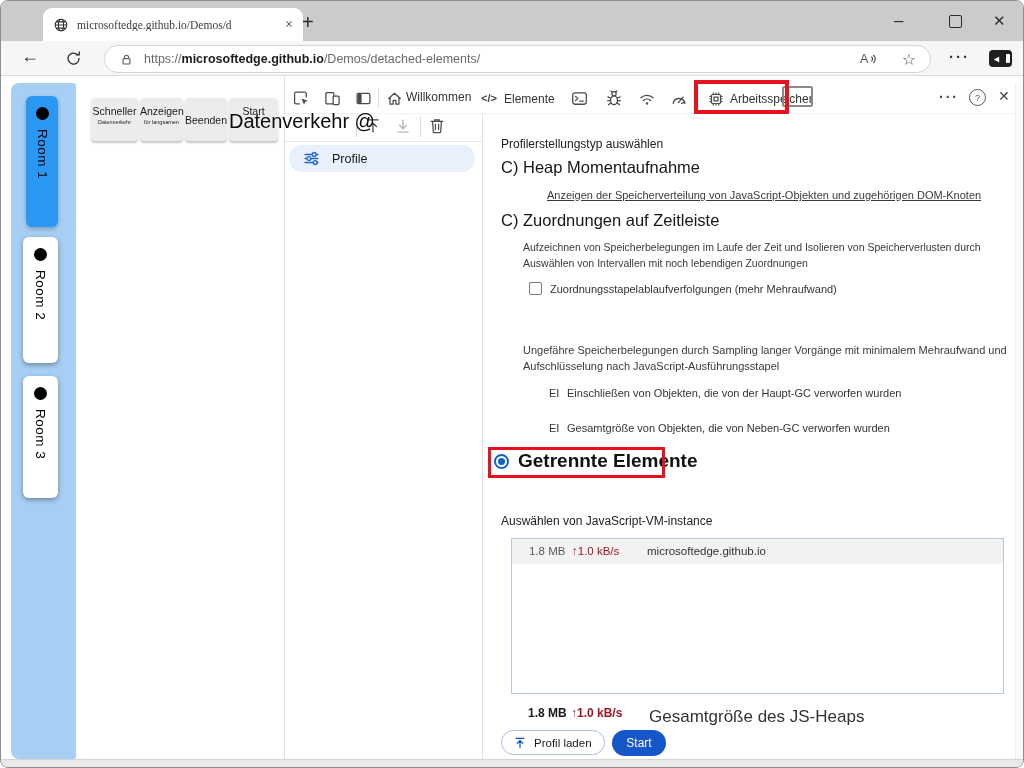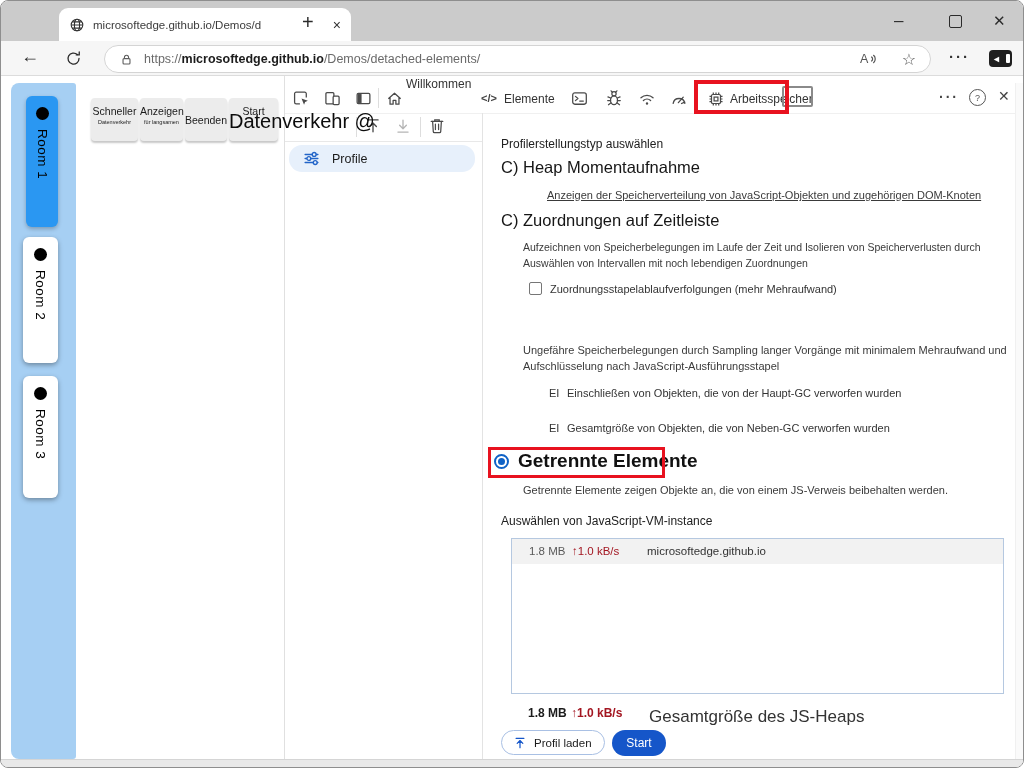--- a/index.html
+++ b/index.html
@@ -3,22 +3,22 @@
 <meta charset="utf-8">
 <style>
   html,body{margin:0;padding:0;background:#fff;font-family:"Liberation Sans",sans-serif;}
   .win{position:relative;width:1024px;height:768px;box-sizing:border-box;background:#fff;
        border:1px solid #8e8e8e;border-radius:8px;overflow:hidden;}
   .abs{position:absolute;}
   svg{display:block;}
 
   
   .titlebar{left:0;top:0;width:1024px;height:40px;background:#cbcbcb;}
-  .tab{left:58px;top:7px;width:292px;height:33px;background:#fff;border-radius:9px 9px 0 0;
-       display:flex;align-items:center;padding:0 10px;box-sizing:border-box;gap:8px;}
+  .tab{left:42px;top:7px;width:260px;height:33px;background:#fff;border-radius:9px 9px 0 0;
+       display:flex;align-items:center;padding:0 10px;box-sizing:border-box;gap:8px;font-family:Liberation Serif, serif;}
   .tab-title{font-size:11.5px;color:#3c3c3c;white-space:nowrap;overflow:hidden;width:176px;}
   .tab-close{font-size:14px;color:#333;margin-left:auto;cursor:default;}
   .newtab{left:301px;top:10px;font-size:20px;color:#2b2b2b;}
   .ctl-min{left:893px;top:10px;font-size:17px;color:#2b2b2b;}
   .ctl-max{left:948px;top:14px;width:11px;height:11px;border:1.3px solid #2b2b2b;border-radius:2px;}
   .ctl-close{left:992px;top:11px;font-size:15px;color:#2b2b2b;}
 
   .toolbar{left:0;top:40px;width:1024px;height:35px;background:#f6f6f6;border-bottom:1px solid #dcdcdc;box-sizing:border-box;}
   .nav-back{left:20px;top:45px;font-size:18px;color:#2b2b2b;}
   .nav-refresh{left:64px;top:49px;}
@@ -210,21 +210,21 @@
       <rect x="2.6" y="3.8" width="3.6" height="8.4" fill="#4a4a4a" stroke="none"></rect>
     </svg>
   </div>
   <div class="abs dt-sep" style="left:377px;top:87px;"></div>
 
   <div class="abs" style="left:385px;top:89px;">
     <svg width="17" height="17" viewBox="0 0 16 16" fill="none" stroke="#4a4a4a" stroke-width="1.2" stroke-linejoin="round">
       <path d="M2.2 8.2 L8 3 l5.8 5.2 M3.8 7 v6.3 h2.9 v-3.6 h2.6 v3.6 h2.9 V7"></path>
     </svg>
   </div>
-  <div class="abs dt-label" style="left:405px;top:76px;text-align:right;">Willkommen</div>
+  <div class="abs dt-label" style="left:405px;top:89px;text-align:right;">Willkommen</div>
 
   <div class="abs" style="left:480px;top:91px;font-size:11px;font-weight:700;color:#444;">&lt;/&gt;</div>
   <div class="abs dt-label" style="left:503px;top:91px;">Elemente</div>
 
   <div class="abs" style="left:570px;top:89px;">
     <svg width="17" height="17" viewBox="0 0 16 16" fill="none" stroke="#4a4a4a" stroke-width="1.2" stroke-linecap="round" stroke-linejoin="round">
       <rect x="1.6" y="2.6" width="12.8" height="10.8" rx="2"></rect>
       <path d="M4.2 6 l2.3 2 L4.2 10"></path>
         <path d="M8.2 10.4 h3.4"></path>
     </svg>
@@ -312,21 +312,20 @@
 
   <div class="abs opt-desc" style="left:522px;top:341px;width:485px;">Ungefähre Speicherbelegungen durch Sampling langer Vorgänge mit minimalem Mehraufwand und Aufschlüsselung nach JavaScript-Ausführungsstapel</div>
   <div class="abs ei" style="left:548px;top:386px;">EI</div>
   <div class="abs cb-label" style="left:566px;top:386px;">Einschließen von Objekten, die von der Haupt-GC verworfen wurden</div>
   <div class="abs ei" style="left:548px;top:421px;">EI</div>
   <div class="abs cb-label" style="left:566px;top:421px;">Gesamtgröße von Objekten, die von Neben-GC verworfen wurden</div>
 
   <div class="radio" style="left:493px;top:453px;"></div>
   <div class="abs detached-head" style="left:517px;top:449px;">Getrennte Elemente</div>
   <div class="abs redbox2" style="left:487px;top:446px;width:177px;height:31px;"></div>
-  <div class="abs opt-desc" style="left:522px;top:481px;width:490px;">Getrennte Elemente zeigen Objekte an, die von einem JS-Verweis beibehalten werden.</div>
 
   <div class="abs sec-title" style="left:500px;top:513px;">Auswählen von JavaScript-VM-instance</div>
   <div class="abs vm-table">
     <div class="vm-row">
       <span class="vm-size">1.8 MB</span>
       <span class="vm-rate">↑1.0 kB/s</span>
       <span class="vm-origin">microsoftedge.github.io</span>
     </div>
   </div>
 

